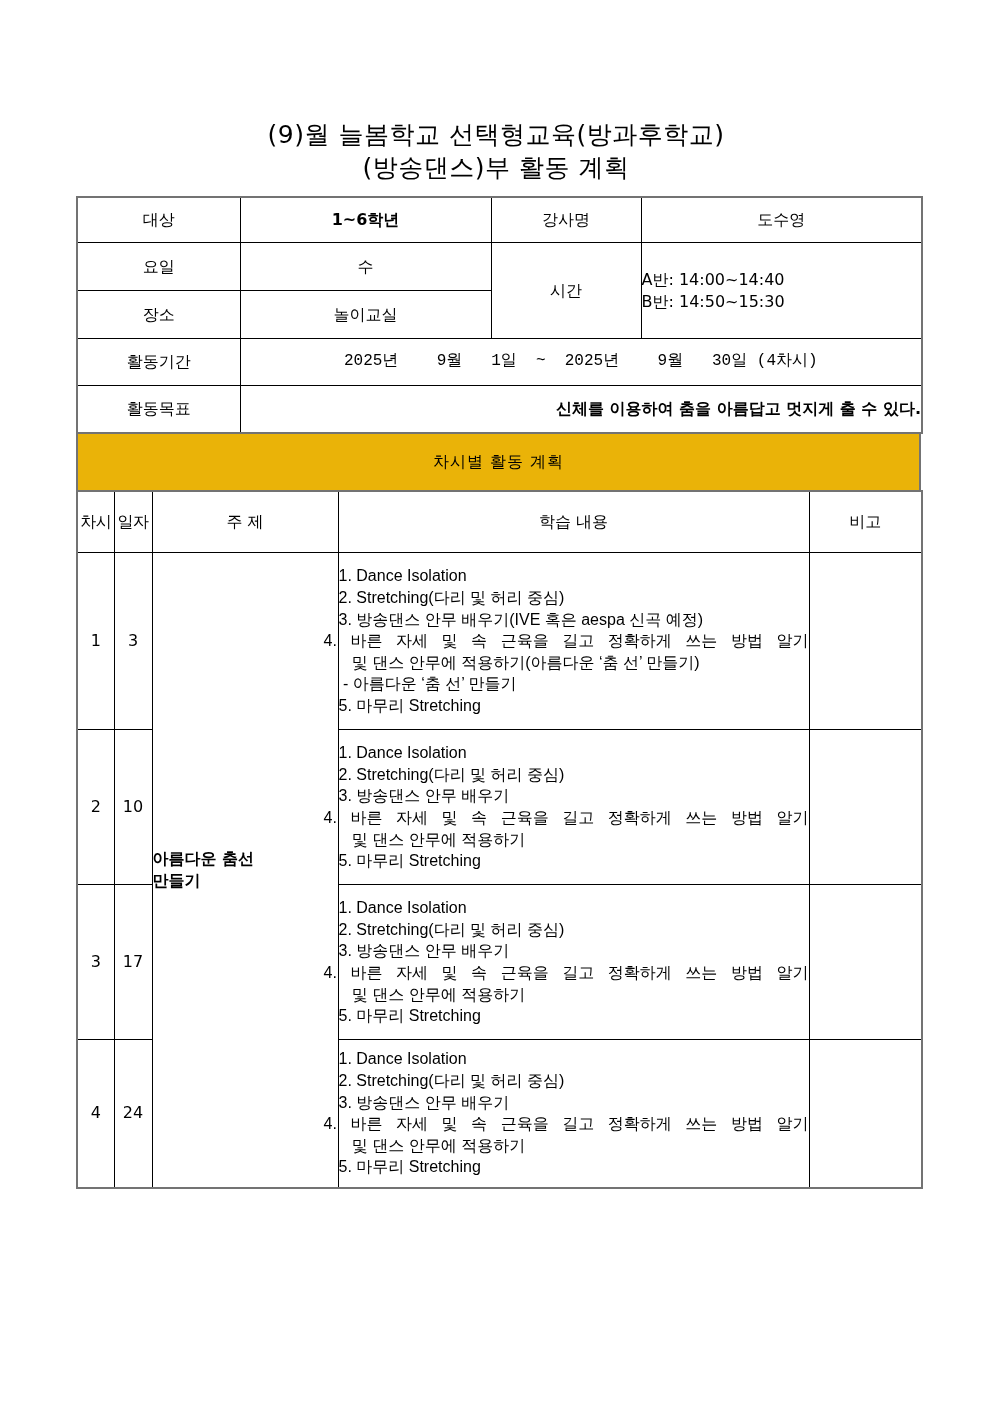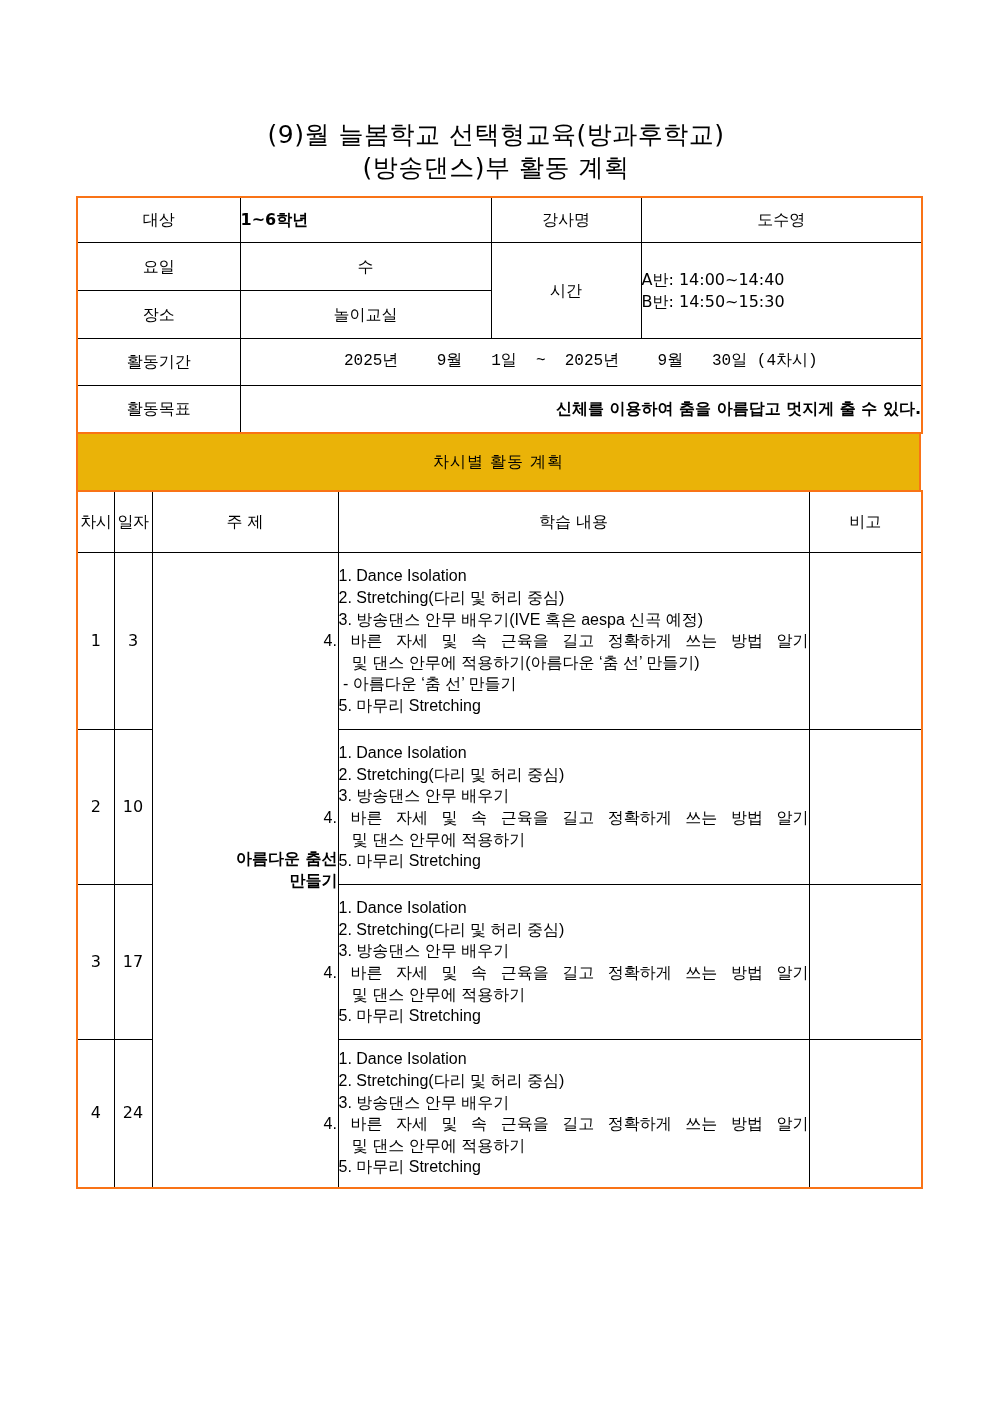--- a/index.html
+++ b/index.html
@@ -53,33 +53,34 @@
     table-layout: fixed;
   }
   table.grid td {
     border: 1px solid #000000;
     padding: 0;
     vertical-align: middle;
     font-size: 16px;
     line-height: 1.35;
   }
   .outer {
-    border: 2px solid #f97316;
+    border: 2px solid #737373;
     box-sizing: border-box;
   }
 
   .lbl {
     text-align: center;
     font-size: 17px;
   }
   .val {
     text-align: center;
     font-size: 17px;
   }
   .val-bold {
+    text-align: center;
     font-size: 17px;
     font-weight: bold;
   }
   .time-cell {
     text-align: left;
     padding-left: 10px;
     font-size: 15px;
     line-height: 1.55;
     white-space: pre-line;
   }
@@ -129,21 +130,21 @@
   }
   .content-cell .ln.just {
     white-space: normal;
     text-align: justify;
     text-align-last: justify;
     padding-left: 3px;
     text-indent: -18px;
   }
 
   .theme-cell {
-    text-align: right;
+    text-align: left;
     font-size: 17px;
     font-weight: bold;
     line-height: 1.5;
     white-space: pre-line;
   }
   .num-cell {
     text-align: center;
     font-size: 15px;
   }
   .note-cell { }

